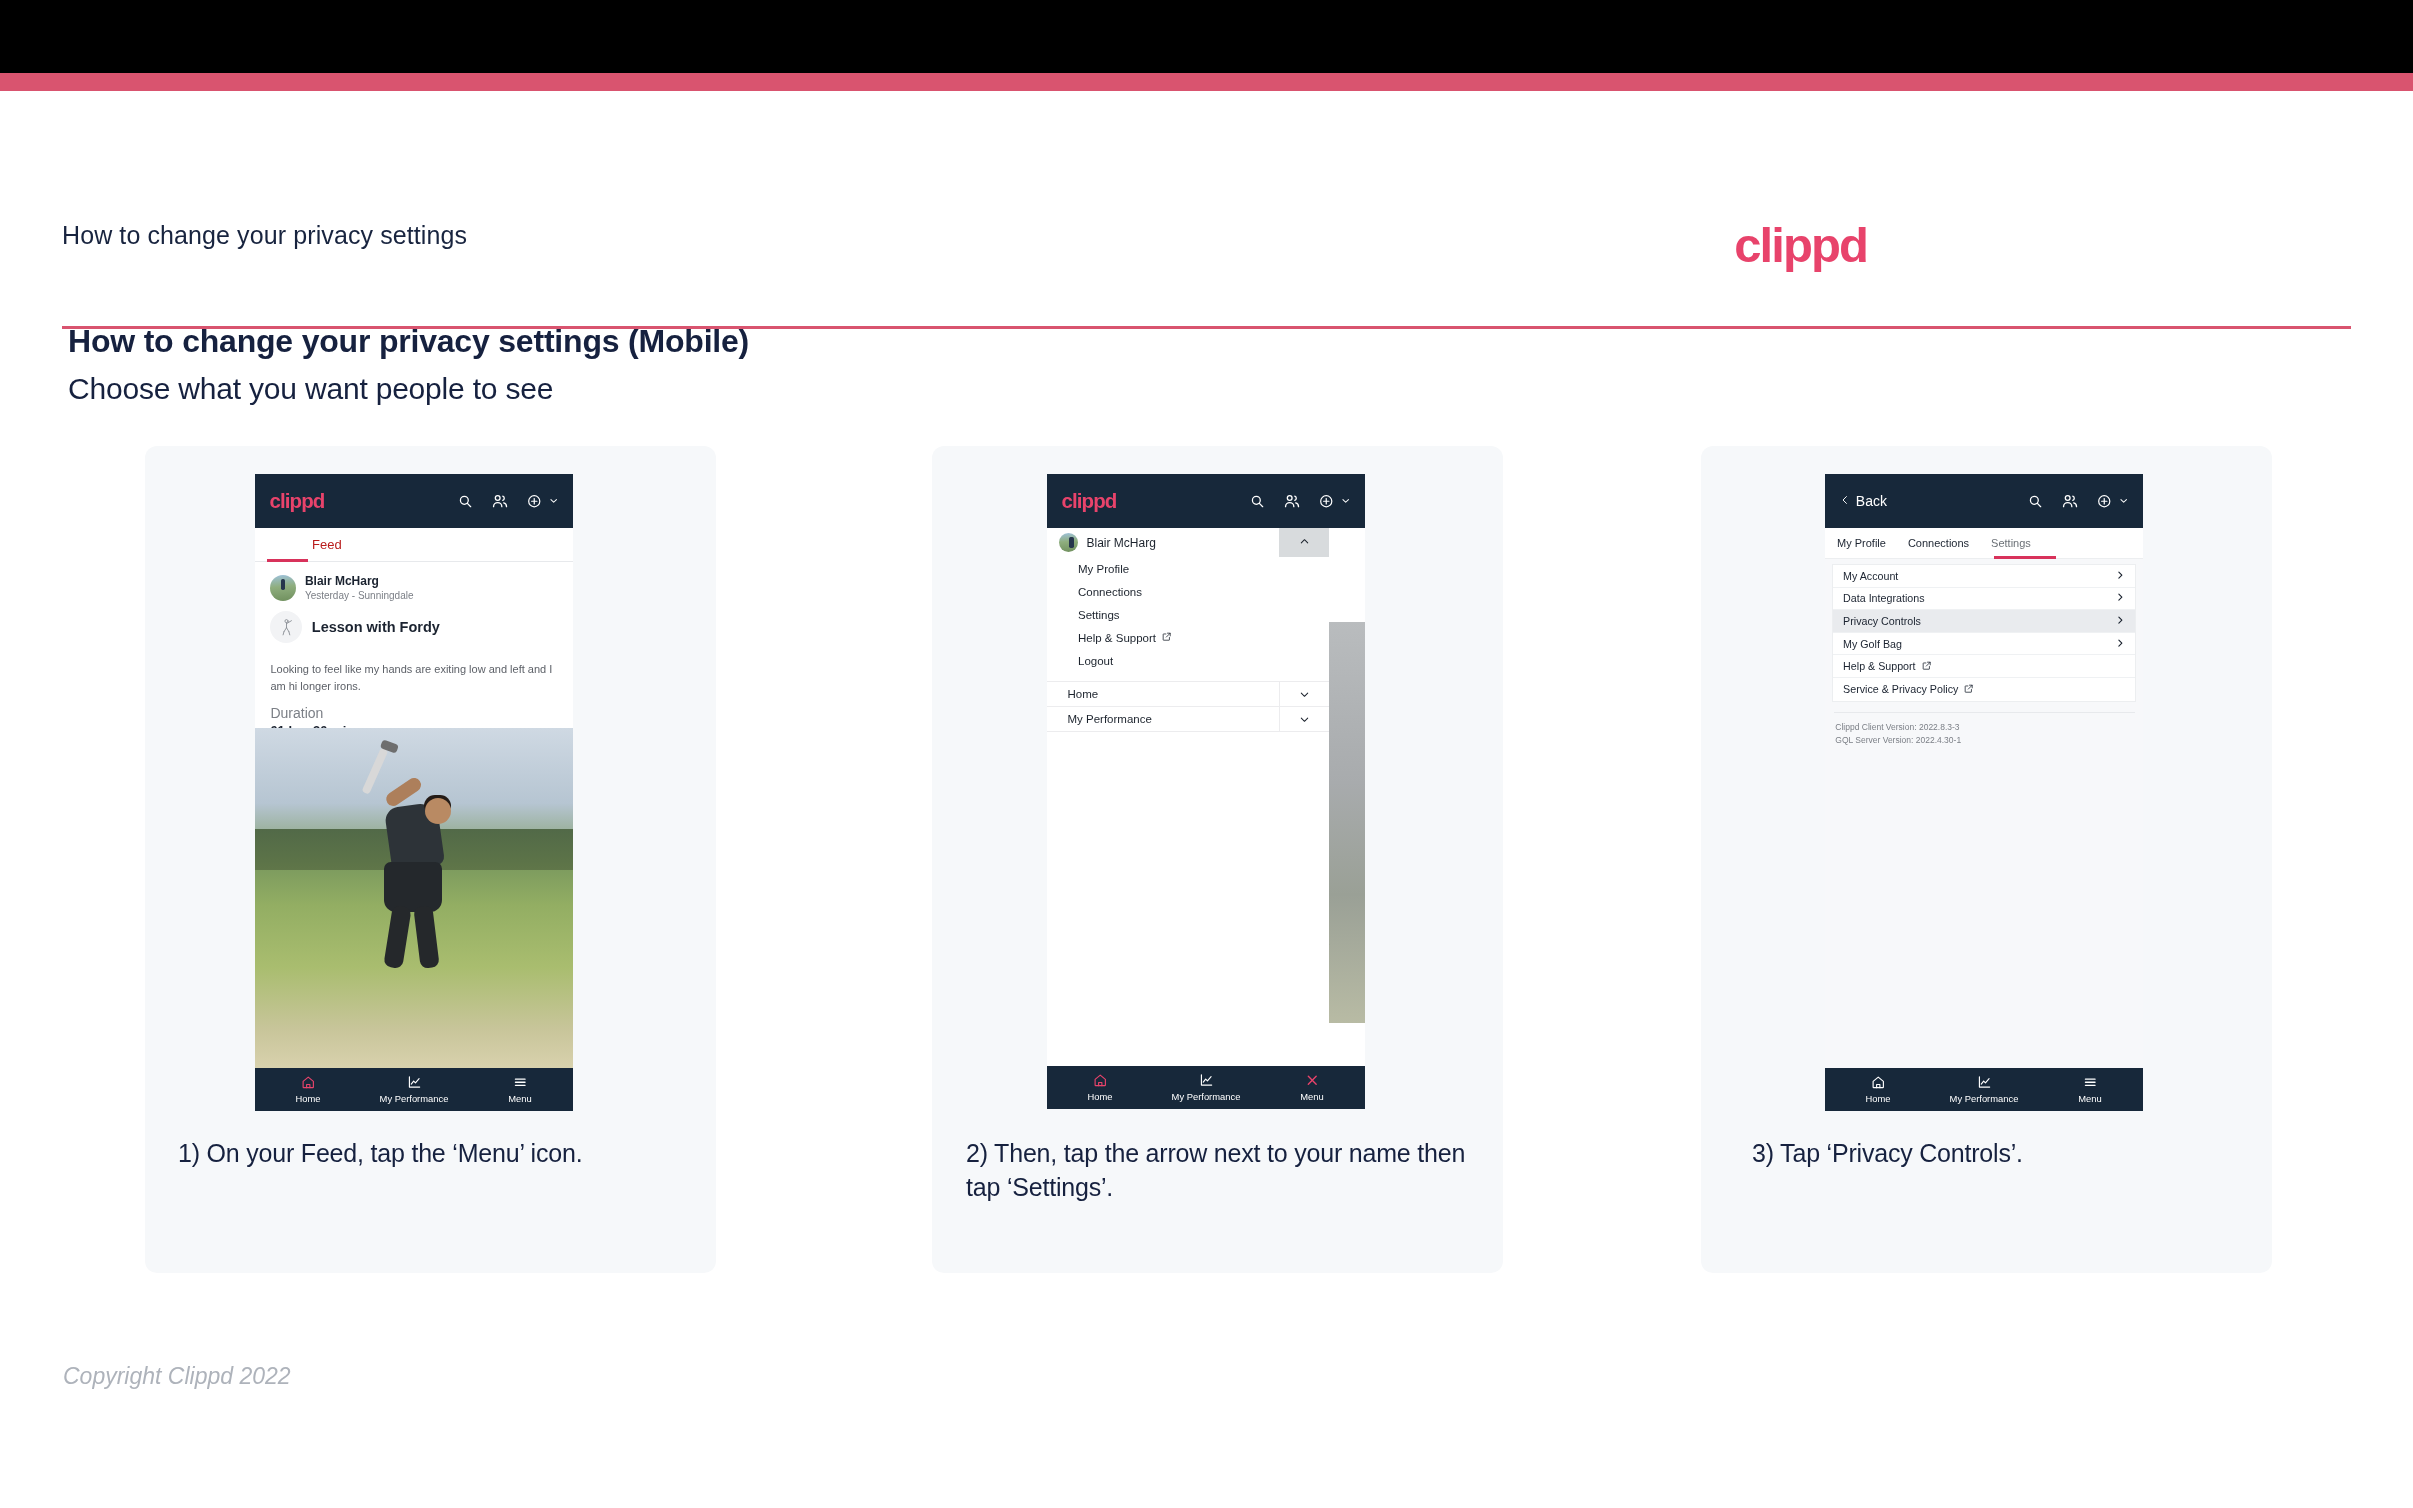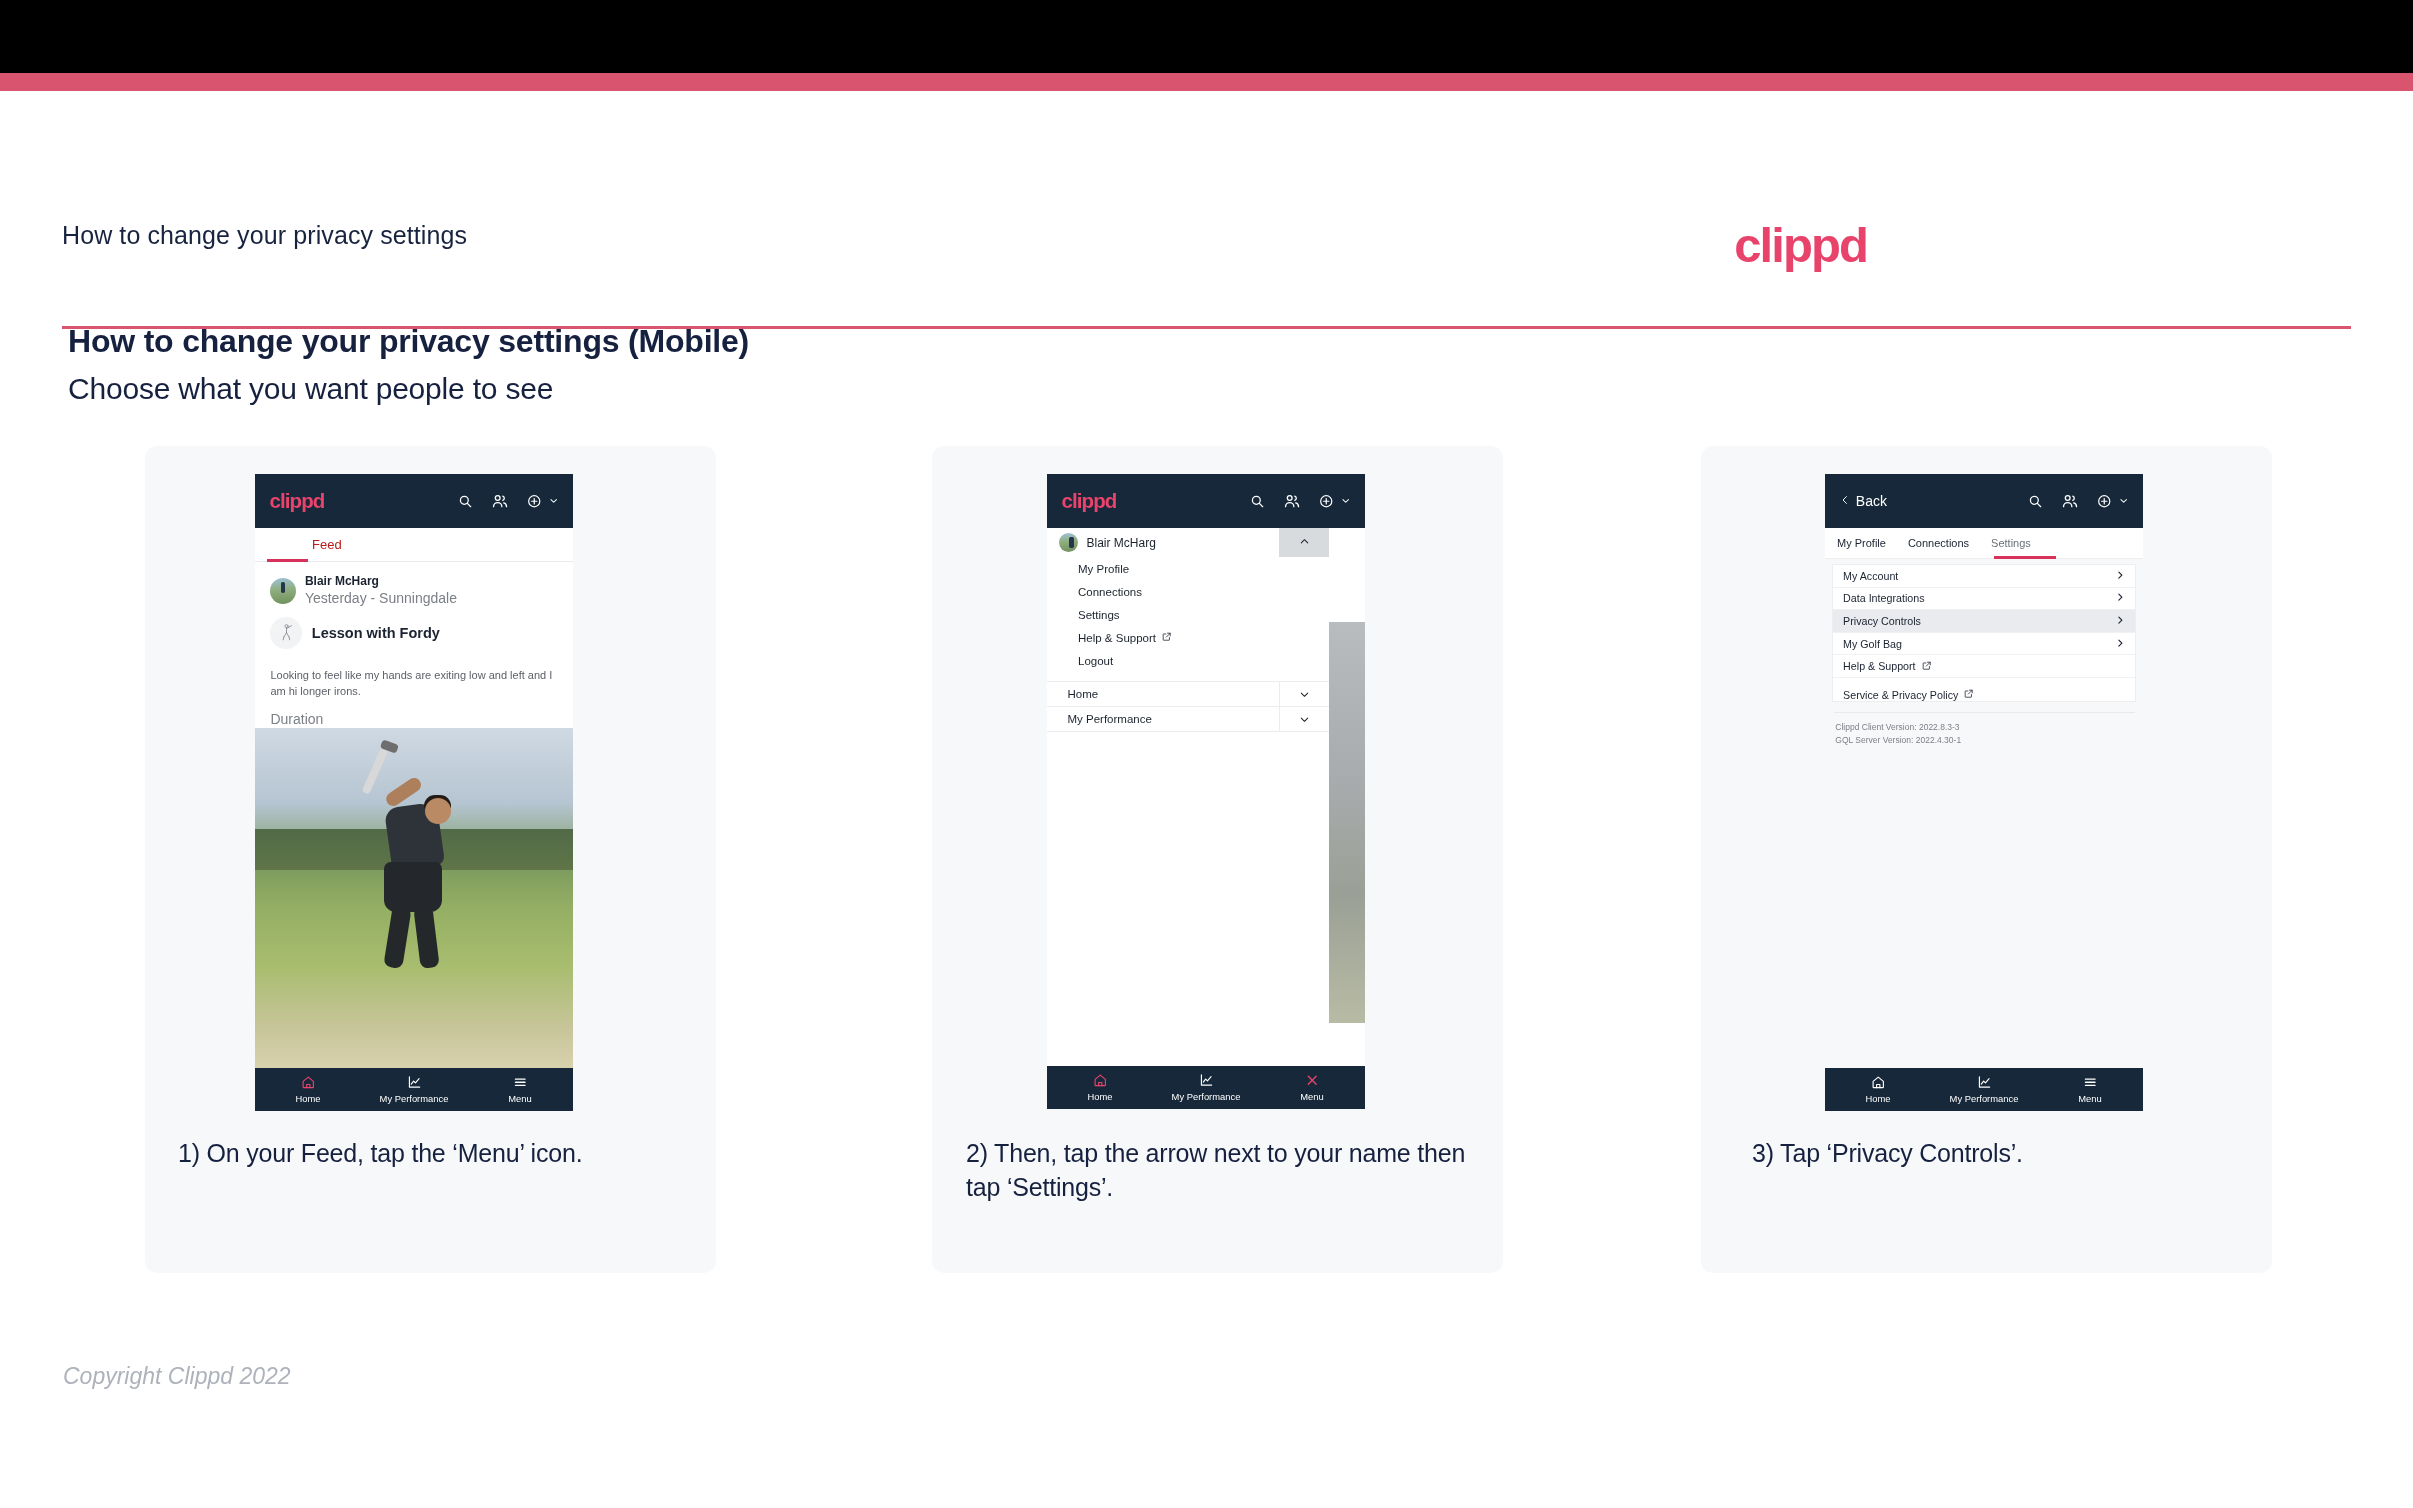--- a/index.html
+++ b/index.html
@@ -84,21 +84,21 @@
   .avatar {
     width:26px; height:26px; border-radius:50%;
     background:linear-gradient(175deg,#9ec2dd 0%,#8fae7e 45%,#6f8f5d 100%);
     flex:0 0 auto; position:relative; overflow:hidden;
   }
   .avatar::after{
     content:""; position:absolute; left:10.3px; top:4.3px; width:4.3px; height:11px;
     background:#26354c; border-radius:1.7px;
   }
   .post-name { font-size:12px; font-weight:700; color:#1b2330; line-height:1.25; }
-  .post-meta { font-size:14px; color:#7b7f86; line-height:1.3; }
+  .post-meta { font-size:10px; color:#7b7f86; line-height:1.3; }
   .lesson-row { display:flex; align-items:center; gap:9.4px; margin-top:9.4px; }
   .lesson-icon {
     width:32px; height:32px; border-radius:50%; background:#f2f3f5;
     display:flex; align-items:center; justify-content:center; flex:0 0 auto;
   }
   .lesson-title { font-size:14.5px; font-weight:700; color:#1b2330; }
   .post-body { margin-top:18px; font-size:11px; color:#5d6168; line-height:1.5; }
   .duration-label { margin-top:11px; font-size:14px; color:#7b7f86; }
   .duration-value { margin-top:1.7px; font-size:13px; font-weight:700; color:#1b2330; }
 
@@ -191,21 +191,21 @@
   }
   .st-tab { font-size:11px; color:#1b2330; }
   .st-tab.active { color:#6b7076; }
   .st-underline { position:absolute; left:169px; width:62px; bottom:-0.9px; height:2.6px; background:#d8325b; }
   .settings-list { margin:5.1px 6.8px 0 6.8px; border:0.9px solid #eceef0; background:#ffffff; }
   .settings-row {
     height:22.6px; display:flex; align-items:center; padding:0 10.3px;
     font-size:10.7px; color:#1b2330; border-bottom:0.9px solid #eff1f3;
     gap:6px; position:relative;
   }
-  .settings-row:last-child { border-bottom:none;align-items:flex-end; }
+  .settings-row:last-child { border-bottom:none; }
   .settings-row.highlight { background:#e9ebee; }
   .settings-row .chev-right { margin-left:auto; }
   .settings-footer-rule { margin:10.3px 8.5px 0 8.5px; height:0.9px; background:#e7e9ec; }
   .settings-versions { margin:7.7px 0 0 10.3px; font-size:8.5px; color:#7b7f86; line-height:1.55; }
 
   
   .caption {
     position:absolute; font-size:25px; color:#16213f; line-height:1.35; letter-spacing:-0.2px;
   }
   #caption-1 { left:178px; top:1137px; width:547px; }

